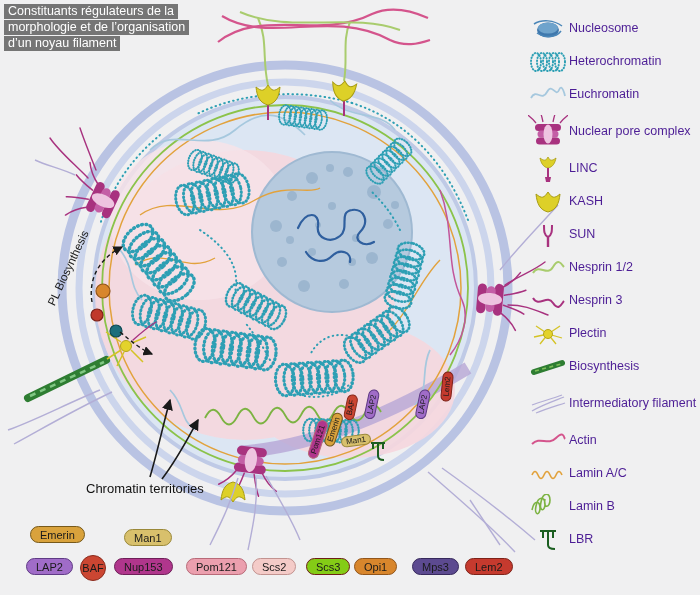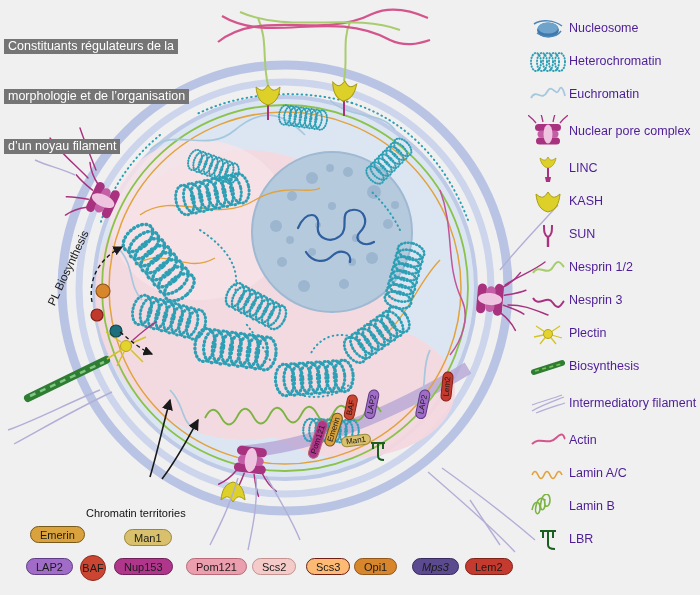--- a/index.html
+++ b/index.html
@@ -10,53 +10,53 @@
   }
   svg { display: block; }
   .diagram-svg { position: absolute; left: 0; top: 0; z-index: 1; }
 
   
   .title-block { position: absolute; left: 4px; top: 4px; z-index: 5; }
   .title-line {
     display: inline-block; background: #757575; color: #ffffff;
     font-size: 12.5px; line-height: 15px; padding: 0 4px; margin-bottom: 1px;
   }
-  .title-block .title-line { display: table; margin-top: 35px; }
+  .title-block .title-line { display: table; }
 
   
   .pl-label {
     position: absolute; left: 6px; top: 262px; width: 124px; z-index: 5;
     font-size: 11.5px; color: #1a1a1a; text-align: center;
     transform: rotate(-65deg);
   }
   .chromatin-label {
-    position: absolute; left: 86px; top: 507px; z-index: 5;
-    font-size: 11px; color: #111;
+    position: absolute; left: 86px; top: 481px; z-index: 5;
+    font-size: 13px; color: #111;
   }
 
   
   .badge {
     position: absolute; z-index: 6;
     font-size: 11px; color: #1a1a1a; white-space: nowrap;
     border: 1.5px solid #555; border-radius: 9px; padding: 1.5px 9px;
     text-align: center;
   }
   .badge-sm { font-size: 8px; padding: 0 4px; border-width: 1px; border-radius: 6px; z-index: 6; }
   .badge-circle { width: 26px; height: 26px; border-radius: 50%; padding: 0; display: flex; align-items: center; justify-content: center; }
 
   .c-emerin  { background: #d9a23c; border-color: #77591a; }
   .c-man1    { background: #d8c06c; border-color: #9a8838; }
   .c-lap2    { background: #a06cc8; border-color: #5f3a85; }
   .c-baf     { background: #cb4632; border-color: #8a2a1c; }
   .c-nup153  { background: #b0368c; border-color: #6e1f58; }
   .c-pom121  { background: #eb9fae; border-color: #b86a78; }
   .c-scs2    { background: #f4cbc8; border-color: #c29390; }
-  .c-scs3    { background: #fdba74; border-color: #6d1f16; }
+  .c-scs3    { background: #84cc16; border-color: #6d1f16; }
   .c-opi1    { background: #d8862c; border-color: #92551a; }
-  .c-mps3    { background: #5c4a90; border-color: #37295c; font-style: italic; }
+  .c-mps3    { background: #5c4a90; border-color: #37295c; }
   .c-lem2    { background: #c53a2e; border-color: #7e2218; }
 
   
   .legend { position: absolute; left: 527px; top: 12px; width: 172px; z-index: 5; }
   .legend-item { display: flex; align-items: center; height: 33px; }
   .legend-item.tall { height: 41px; }
   .legend-icon { width: 42px; flex: 0 0 42px; display: flex; justify-content: center; align-items: center; }
   .legend-label { font-size: 12.5px; color: #4c1d95; line-height: 1.15; }
 </style>
 </head>

